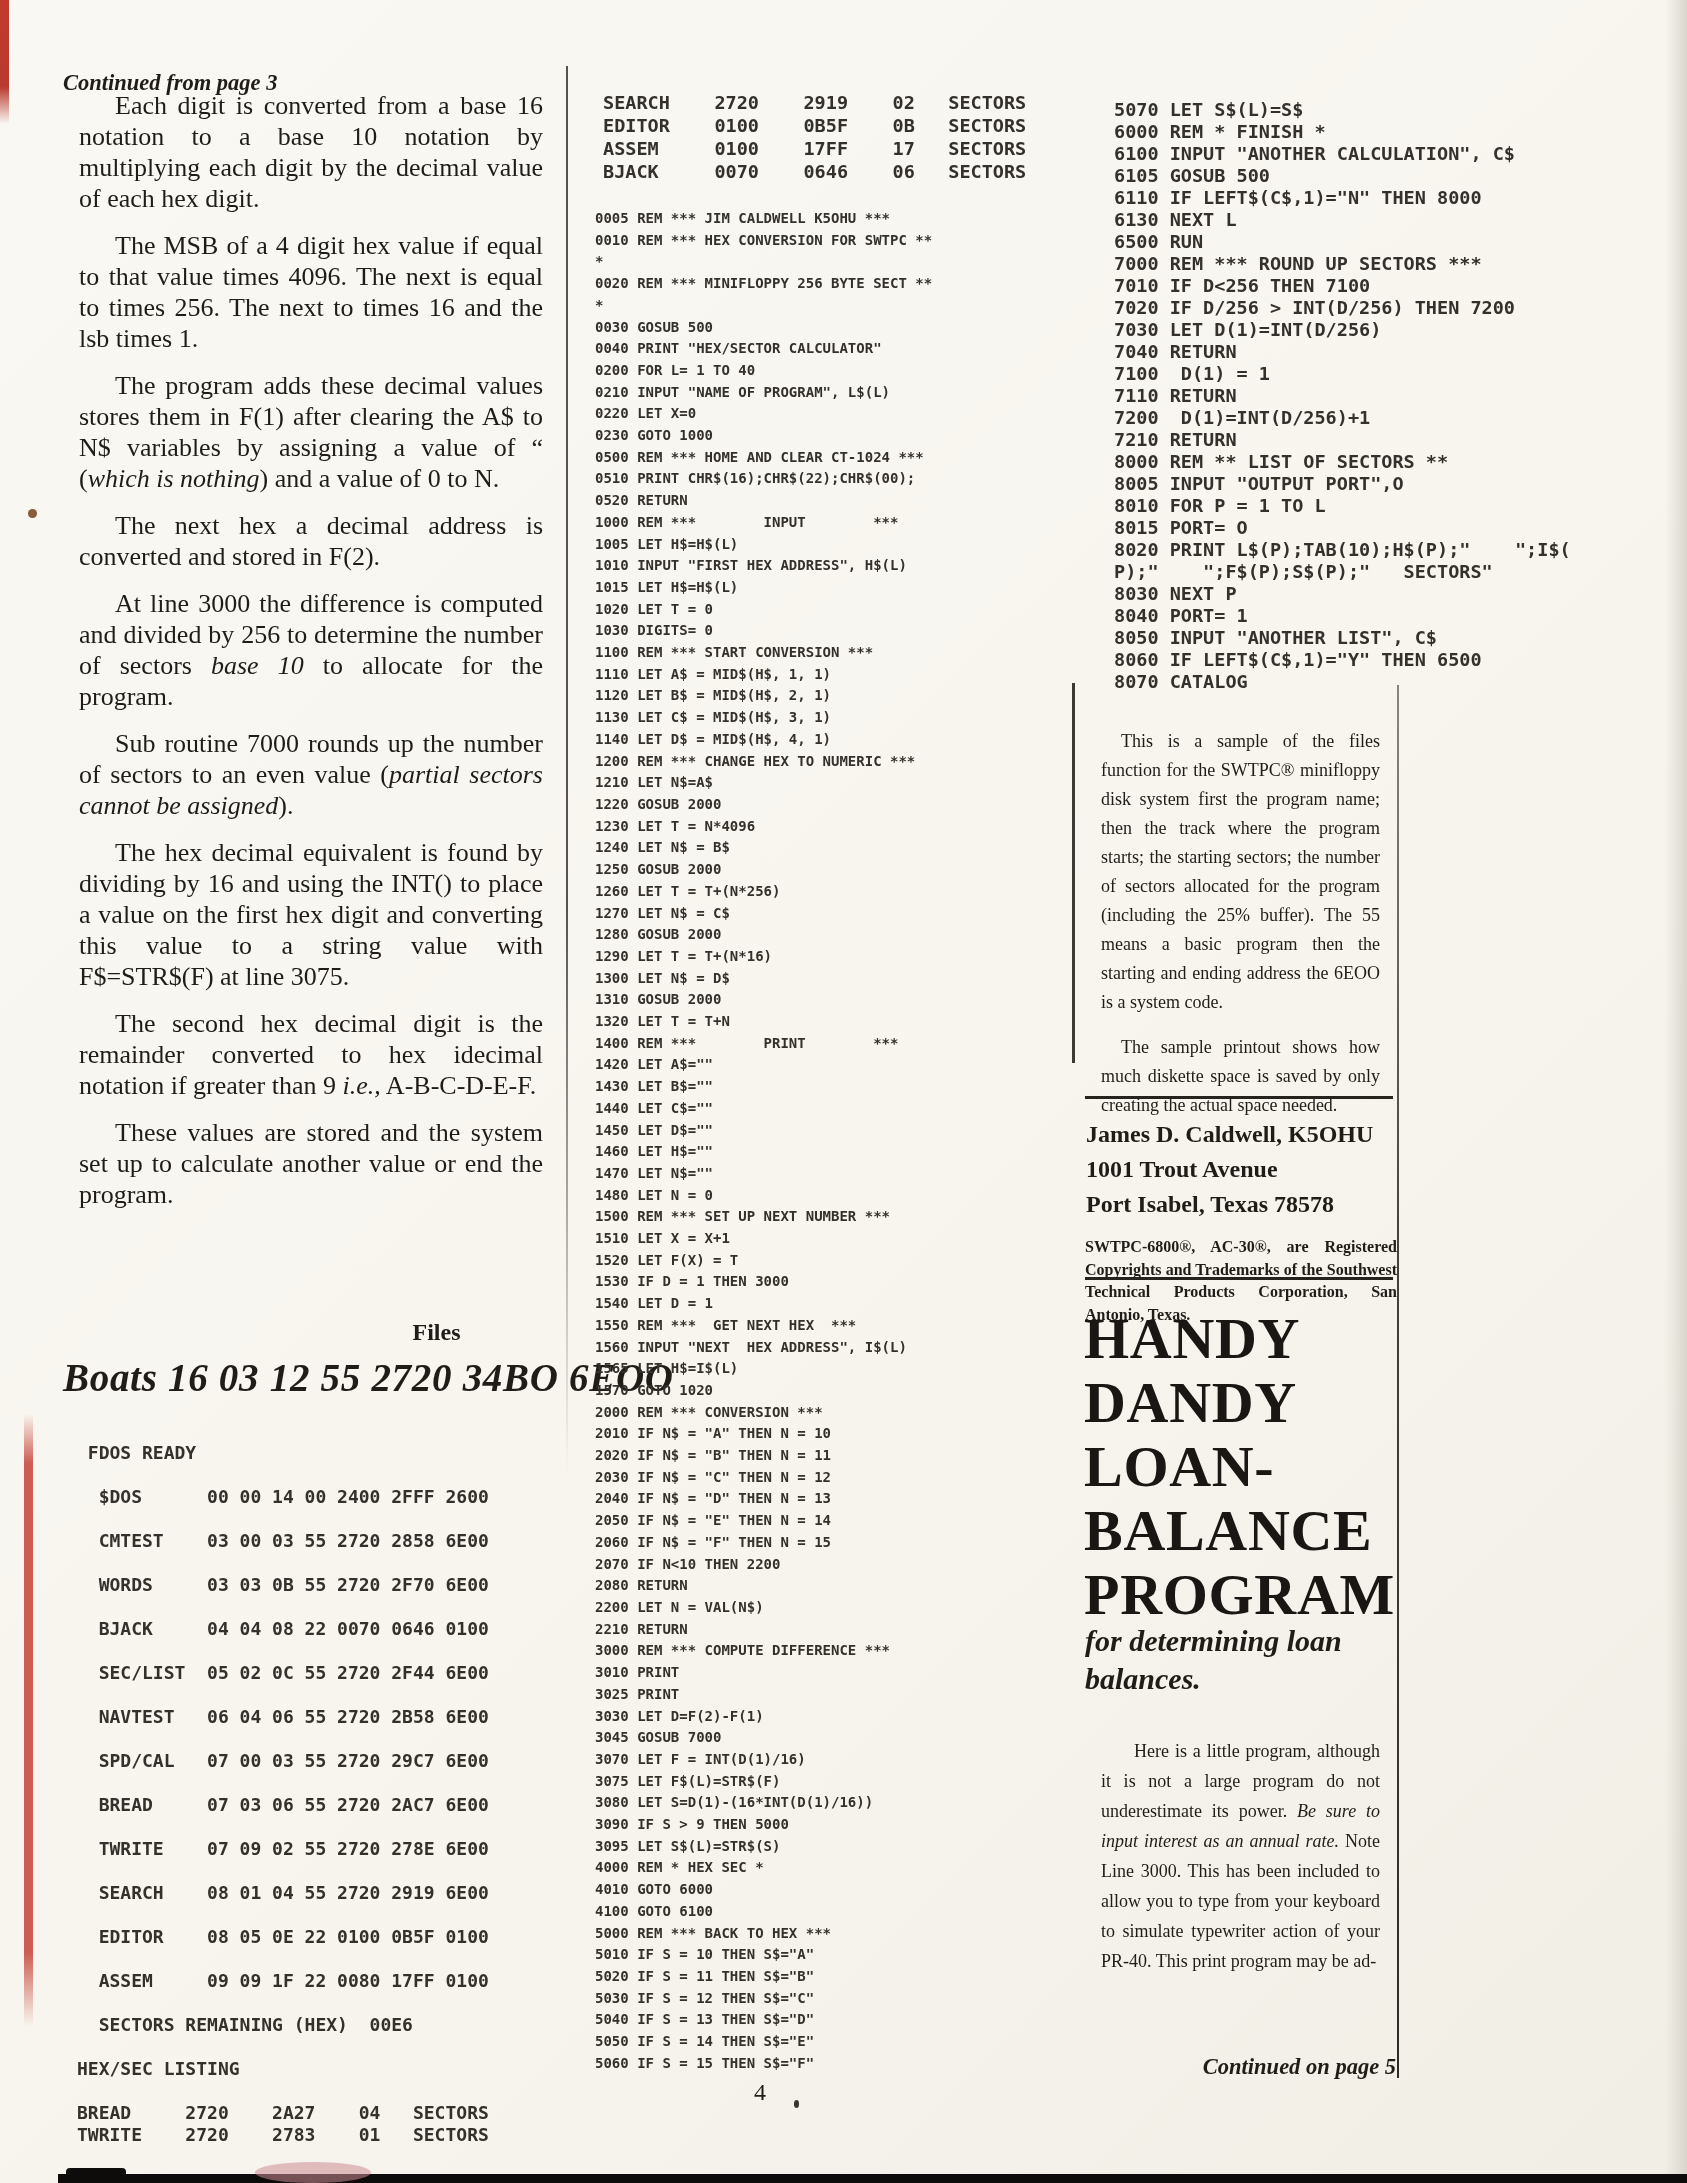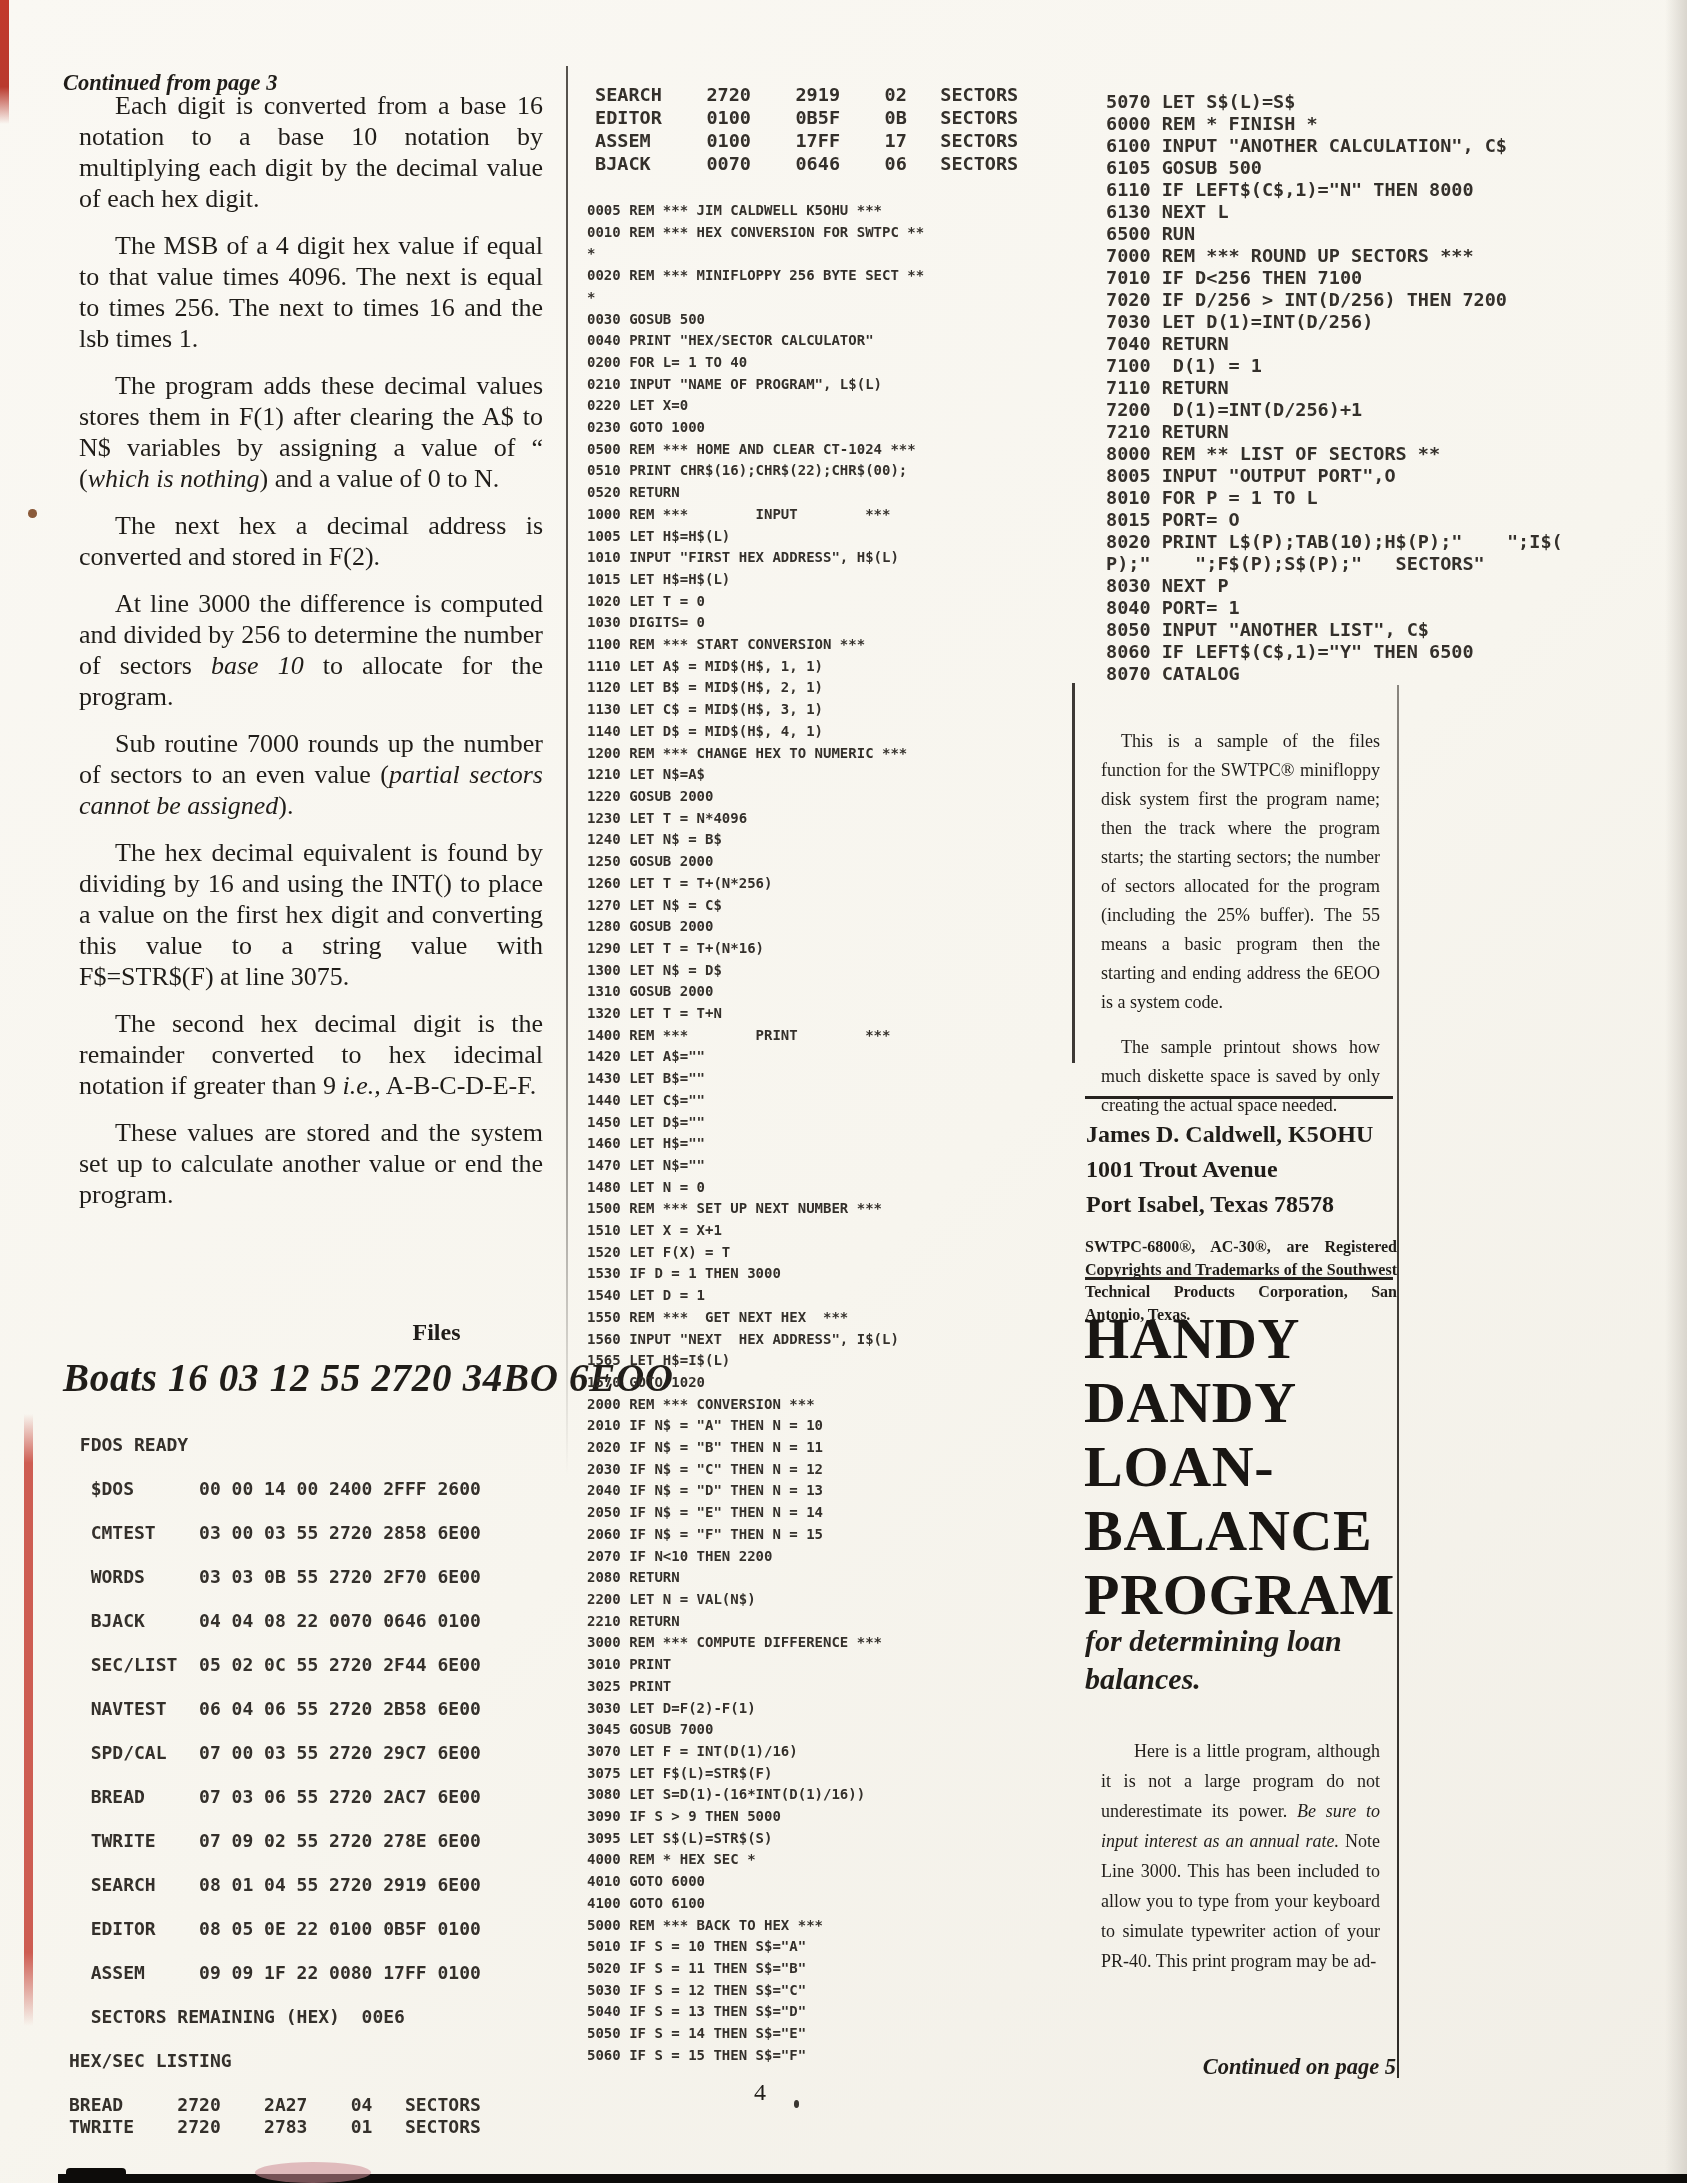--- a/index.html
+++ b/index.html
@@ -18,21 +18,21 @@
   .cont-note{font-style:italic;font-weight:bold;font-size:22.5px;}
   .files-heading{left:397px;top:1310px;width:79px;text-align:center;font-weight:bold;font-size:24px;margin-top:9px;}
   .boats-line{left:63px;top:1355px;font-style:italic;font-weight:bold;font-size:39px;letter-spacing:0.7px;}
   .byline{left:1086px;top:1117px;font-weight:bold;font-size:24px;line-height:35px;white-space:pre-line;}
   .trademark{left:1085px;top:1204px;width:312px;font-weight:bold;font-size:16px;line-height:22.5px;text-align:justify;margin-top:32px;}
   .headline{left:1084px;top:1307px;font-weight:bold;font-size:58px;line-height:64px;letter-spacing:0.7px;white-space:pre-line;color:#191613;}
   .subhead{left:1085px;top:1622px;font-style:italic;font-weight:bold;font-size:30px;line-height:38px;white-space:pre-line;}
   .cont-on{left:1085px;top:2054px;width:311px;text-align:right;}
   .page-num{left:754px;top:2079px;font-size:24px;}
   
-  pre{margin:0;font-family:"DejaVu Sans Mono",monospace;font-weight:bold;color:#34302b;}
+  pre{margin:8px;font-family:"DejaVu Sans Mono",monospace;font-weight:bold;color:#34302b;}
   .printout{left:69px;top:1434px;font-size:18px;line-height:22px;}
   .hexsec-top{left:595px;top:83px;font-size:18.5px;line-height:23px;}
   .listing-mid{left:587px;top:200px;font-size:14px;line-height:21.7px;}
   .listing-right{left:1106px;top:91px;font-size:18.5px;line-height:22px;}
   
   .vrule-a{left:566px;top:66px;width:2px;height:1409px;background:linear-gradient(#57534e,#57534e 60%,rgba(87,83,78,0));}
   .vrule-b{left:1072px;top:683px;width:2.6px;height:380px;background:#3d3935;}
   .vrule-c{left:1397px;top:685px;width:2px;height:1393px;background:linear-gradient(#8a867f,#44403a 40%,#2e2b27);}
   .hrule{height:3.3px;background:#26231f;}
   .hrule-1{left:1085px;top:1096px;width:308px;}

